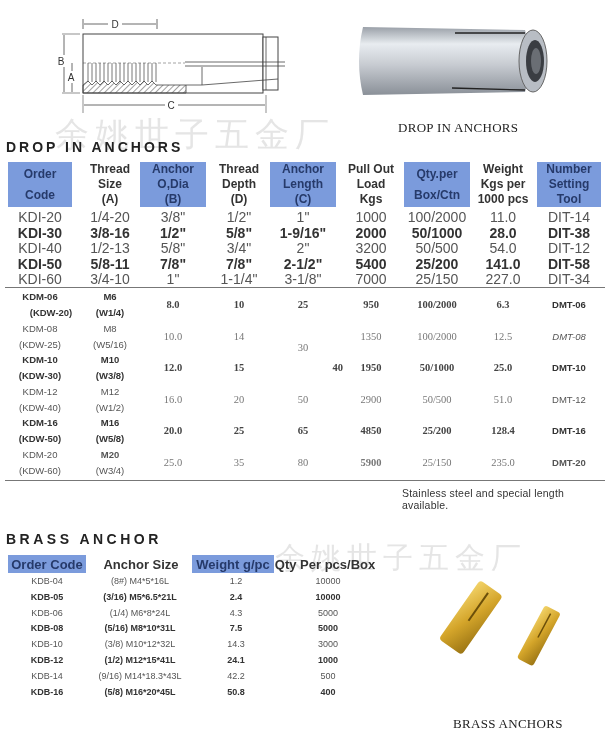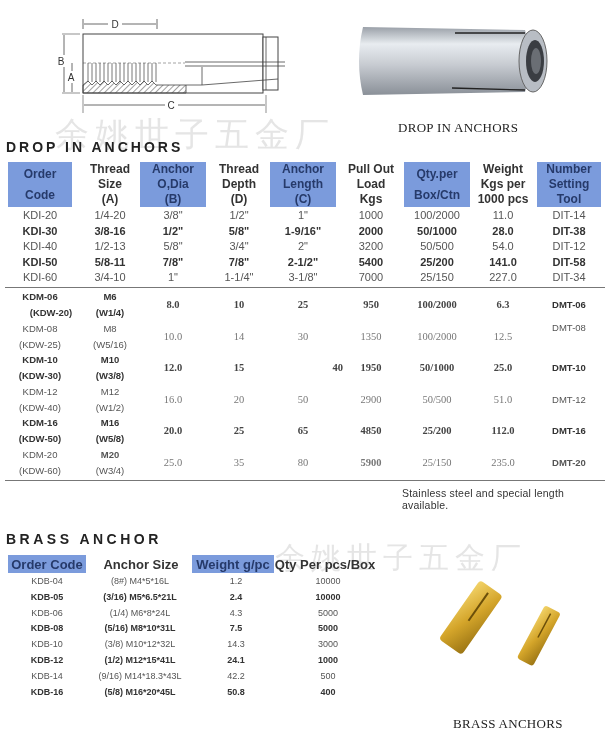--- a/index.html
+++ b/index.html
@@ -16,21 +16,21 @@
   .watermark { font-family:"DejaVu Sans", sans-serif; color:rgba(180,180,180,0.35); font-size:34px; letter-spacing:6px; white-space:nowrap; }
 
   .section-title { font-family:"Liberation Sans", sans-serif; font-weight:bold; font-size:14px; letter-spacing:3px; color:#222; }
 
   
   .hdr { position:absolute; text-align:center; font-weight:bold; font-size:12px; line-height:15px; color:#333; display:flex; flex-direction:column; justify-content:center; align-items:center; }
   .hdr.blue { background:#7b9bdc; color:#263a6a; }
   .hdr span { display:block; }
 
   
-  .row { position:absolute; left:0; width:613px; height:16px; font-size:11px; color:#555; }
+  .row { position:absolute; left:0; width:613px; height:16px; font-size:14px; color:#555; }
   .row.bold { color:#333; font-weight:bold; }
   .cell { position:absolute; text-align:center; white-space:nowrap; }
   .rule { position:absolute; left:5px; width:600px; height:1px; background:#777; }
 
   .mrow { position:absolute; left:0; width:613px; height:32px; font-size:9.5px; }
   .mrow .c { position:absolute; text-align:center; white-space:nowrap; }
   .serif { font-family:"Liberation Serif", serif; font-size:10.5px; color:#666; }
   .code { font-family:"Liberation Sans", sans-serif; color:#444; }
 
   .note { font-size:10.5px; color:#333; letter-spacing:0.2px; }
@@ -250,25 +250,25 @@
       <div class="c serif" style="left: 463px; width: 80px; top: 9px; font-weight: bold; color: rgb(68, 68, 68);">6.3</div>
       <div class="c code" style="left: 529px; width: 80px; top: 9px; font-weight: bold; color: rgb(51, 51, 51);">DMT-06</div>
     </div>
     <div class="mrow" style="top: 321.5px; padding-left: 40px;">
       <div class="c code" style="left: 0px; width: 80px; top: 1px; font-weight: normal; color: rgb(85, 85, 85);">KDM-08</div>
       <div class="c code" style="left: 0px; width: 80px; top: 17px; font-weight: normal; color: rgb(85, 85, 85);">(KDW-25)</div>
       <div class="c code" style="left: 70px; width: 80px; top: 1px; font-weight: normal; color: rgb(85, 85, 85);">M8</div>
       <div class="c code" style="left: 70px; width: 80px; top: 17px; font-weight: normal; color: rgb(85, 85, 85);">(W5/16)</div>
       <div class="c serif" style="left: 133px; width: 80px; top: 9px; font-weight: normal; color: rgb(119, 119, 119);">10.0</div>
       <div class="c serif" style="left: 199px; width: 80px; top: 9px; font-weight: normal; color: rgb(119, 119, 119);">14</div>
-      <div class="c serif" style="left: 263px; width: 80px; top: 9px; font-weight: normal; color: rgb(119, 119, 119);">30</div>
+      <div class="c serif" style="left: 263px; width: 80px; top: 20px; font-weight: normal; color: rgb(119, 119, 119);">30</div>
       <div class="c serif" style="left: 331px; width: 80px; top: 9px; font-weight: normal; color: rgb(119, 119, 119);">1350</div>
       <div class="c serif" style="left: 397px; width: 80px; top: 9px; font-weight: normal; color: rgb(119, 119, 119);">100/2000</div>
       <div class="c serif" style="left: 463px; width: 80px; top: 9px; font-weight: normal; color: rgb(119, 119, 119);">12.5</div>
-      <div class="c code" style="left: 529px; width: 80px; top: 0; font-weight: normal; color: rgb(85, 85, 85);">DMT-08</div>
+      <div class="c code" style="left: 529px; width: 80px; top: 9px; font-weight: normal; color: rgb(85, 85, 85); font-style: italic;">DMT-08</div>
     </div>
     <div class="mrow" style="top: 353px;">
       <div class="c code" style="left: 0px; width: 80px; top: 1px; font-weight: bold; color: rgb(51, 51, 51);">KDM-10</div>
       <div class="c code" style="left: 0px; width: 80px; top: 17px; font-weight: bold; color: rgb(51, 51, 51);">(KDW-30)</div>
       <div class="c code" style="left: 70px; width: 80px; top: 1px; font-weight: bold; color: rgb(51, 51, 51);">M10</div>
       <div class="c code" style="left: 70px; width: 80px; top: 17px; font-weight: bold; color: rgb(51, 51, 51);">(W3/8)</div>
       <div class="c serif" style="left: 133px; width: 80px; top: 9px; font-weight: bold; color: rgb(68, 68, 68);">12.0</div>
       <div class="c serif" style="left: 199px; width: 80px; top: 9px; font-weight: bold; color: rgb(68, 68, 68);">15</div>
       <div class="c serif" style="left: 263px; width: 80px; top: 9px; font-weight: bold; color: rgb(68, 68, 68); text-align: right;">40</div>
       <div class="c serif" style="left: 331px; width: 80px; top: 9px; font-weight: bold; color: rgb(68, 68, 68);">1950</div>
@@ -292,21 +292,21 @@
     <div class="mrow" style="top: 416px;">
       <div class="c code" style="left: 0px; width: 80px; top: 1px; font-weight: bold; color: rgb(51, 51, 51);">KDM-16</div>
       <div class="c code" style="left: 0px; width: 80px; top: 17px; font-weight: bold; color: rgb(51, 51, 51);">(KDW-50)</div>
       <div class="c code" style="left: 70px; width: 80px; top: 1px; font-weight: bold; color: rgb(51, 51, 51);">M16</div>
       <div class="c code" style="left: 70px; width: 80px; top: 17px; font-weight: bold; color: rgb(51, 51, 51);">(W5/8)</div>
       <div class="c serif" style="left: 133px; width: 80px; top: 9px; font-weight: bold; color: rgb(68, 68, 68);">20.0</div>
       <div class="c serif" style="left: 199px; width: 80px; top: 9px; font-weight: bold; color: rgb(68, 68, 68);">25</div>
       <div class="c serif" style="left: 263px; width: 80px; top: 9px; font-weight: bold; color: rgb(68, 68, 68);">65</div>
       <div class="c serif" style="left: 331px; width: 80px; top: 9px; font-weight: bold; color: rgb(68, 68, 68);">4850</div>
       <div class="c serif" style="left: 397px; width: 80px; top: 9px; font-weight: bold; color: rgb(68, 68, 68);">25/200</div>
-      <div class="c serif" style="left: 463px; width: 80px; top: 9px; font-weight: bold; color: rgb(68, 68, 68);">112.0</div>
+      <div class="c serif" style="left: 463px; width: 80px; top: 9px; font-weight: bold; color: rgb(68, 68, 68);">128.4</div>
       <div class="c code" style="left: 529px; width: 80px; top: 9px; font-weight: bold; color: rgb(51, 51, 51);">DMT-16</div>
     </div>
     <div class="mrow" style="top: 447.5px;">
       <div class="c code" style="left: 0px; width: 80px; top: 1px; font-weight: normal; color: rgb(85, 85, 85);">KDM-20</div>
       <div class="c code" style="left: 0px; width: 80px; top: 17px; font-weight: normal; color: rgb(85, 85, 85);">(KDW-60)</div>
       <div class="c code" style="left: 70px; width: 80px; top: 1px; font-weight: bold; color: rgb(85, 85, 85);">M20</div>
       <div class="c code" style="left: 70px; width: 80px; top: 17px; font-weight: normal; color: rgb(85, 85, 85);">(W3/4)</div>
       <div class="c serif" style="left: 133px; width: 80px; top: 9px; font-weight: normal; color: rgb(119, 119, 119);">25.0</div>
       <div class="c serif" style="left: 199px; width: 80px; top: 9px; font-weight: normal; color: rgb(119, 119, 119);">35</div>
       <div class="c serif" style="left: 263px; width: 80px; top: 9px; font-weight: normal; color: rgb(119, 119, 119);">80</div>

